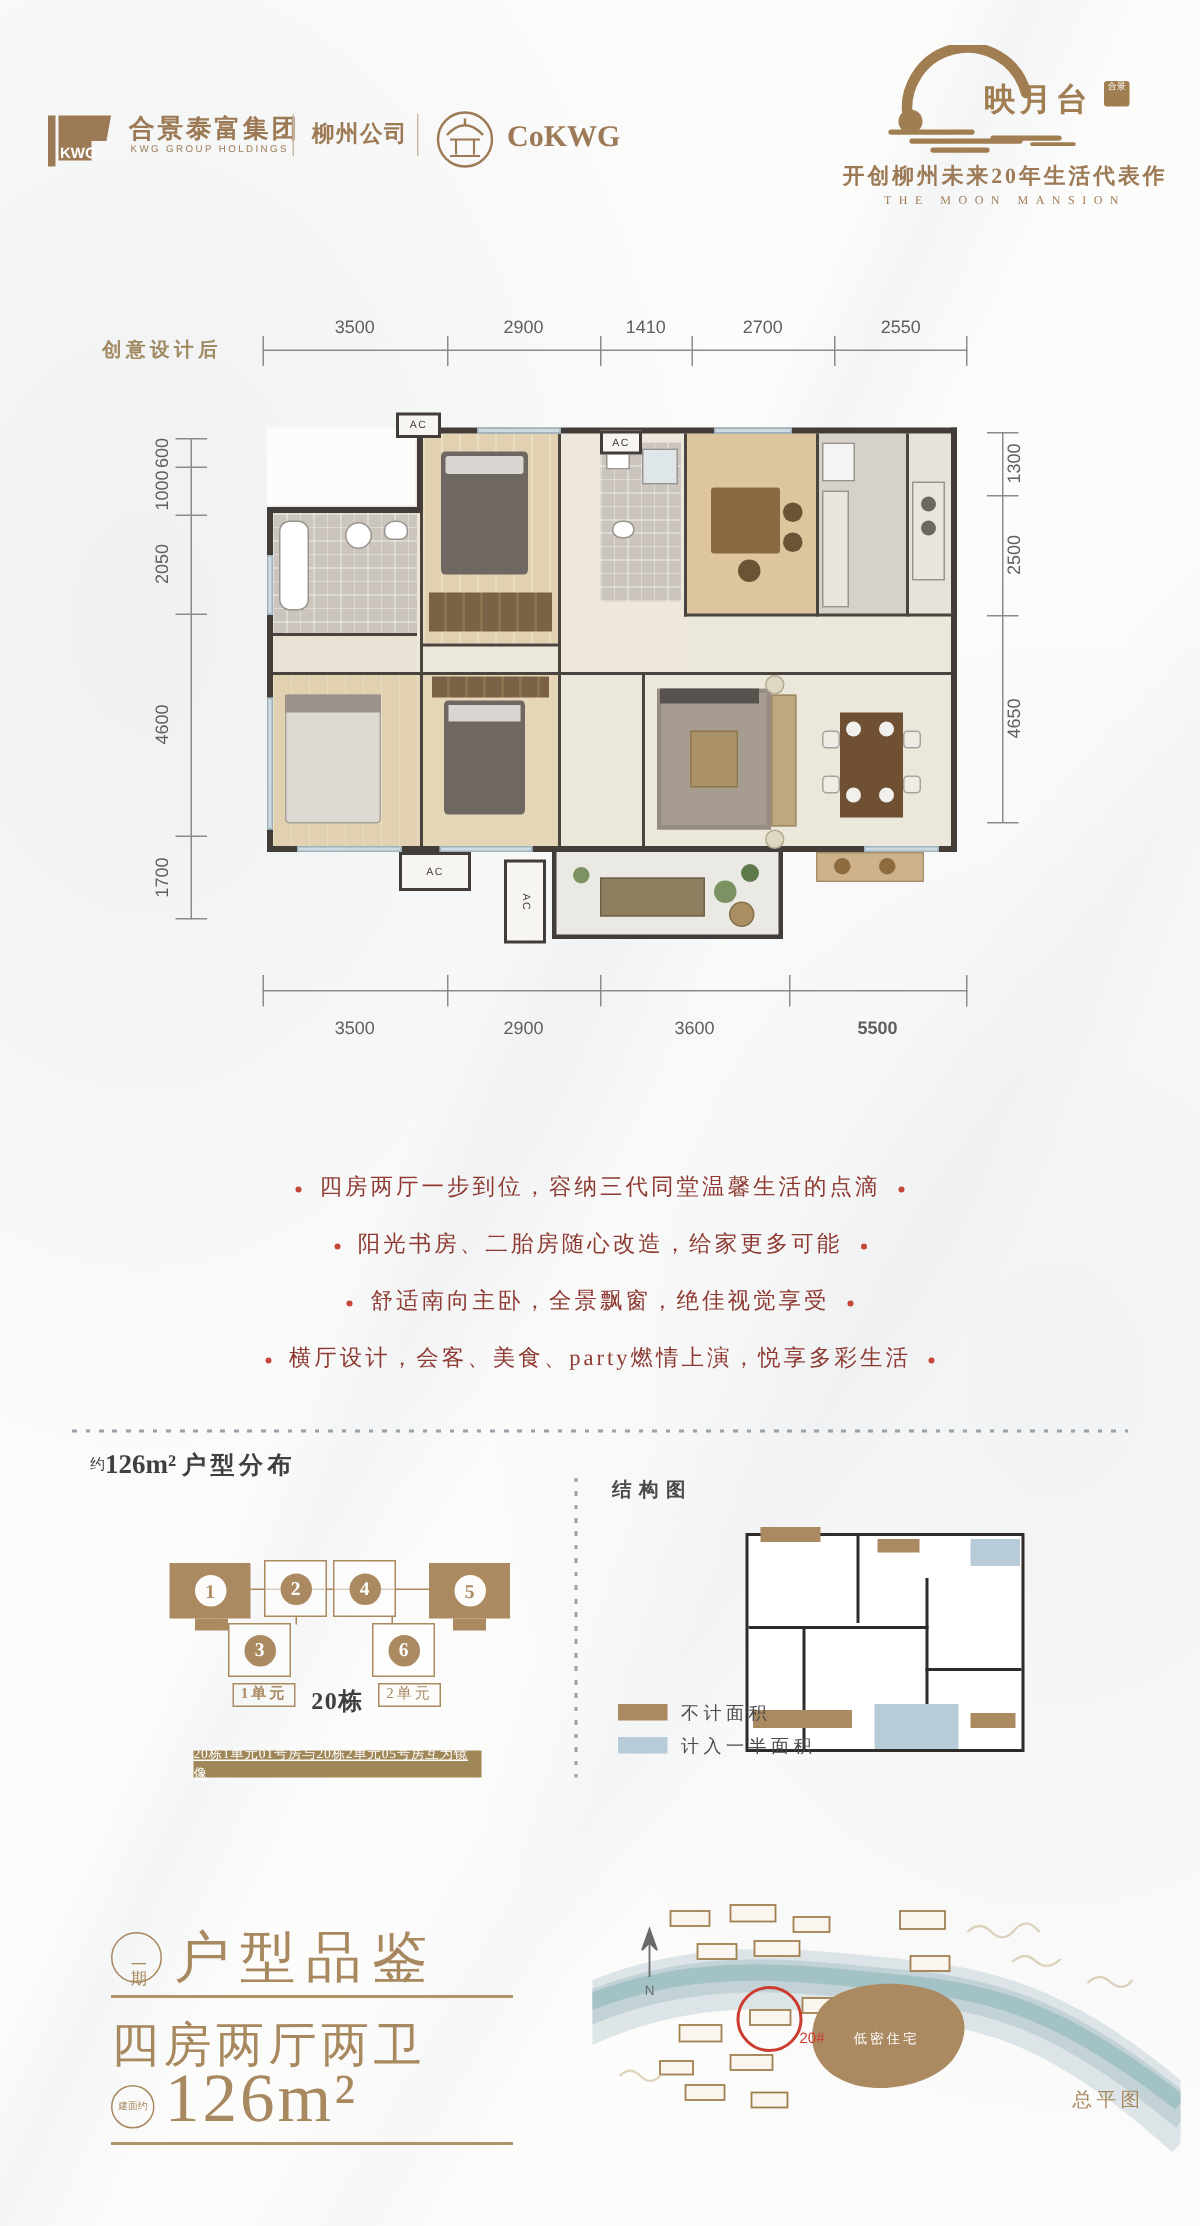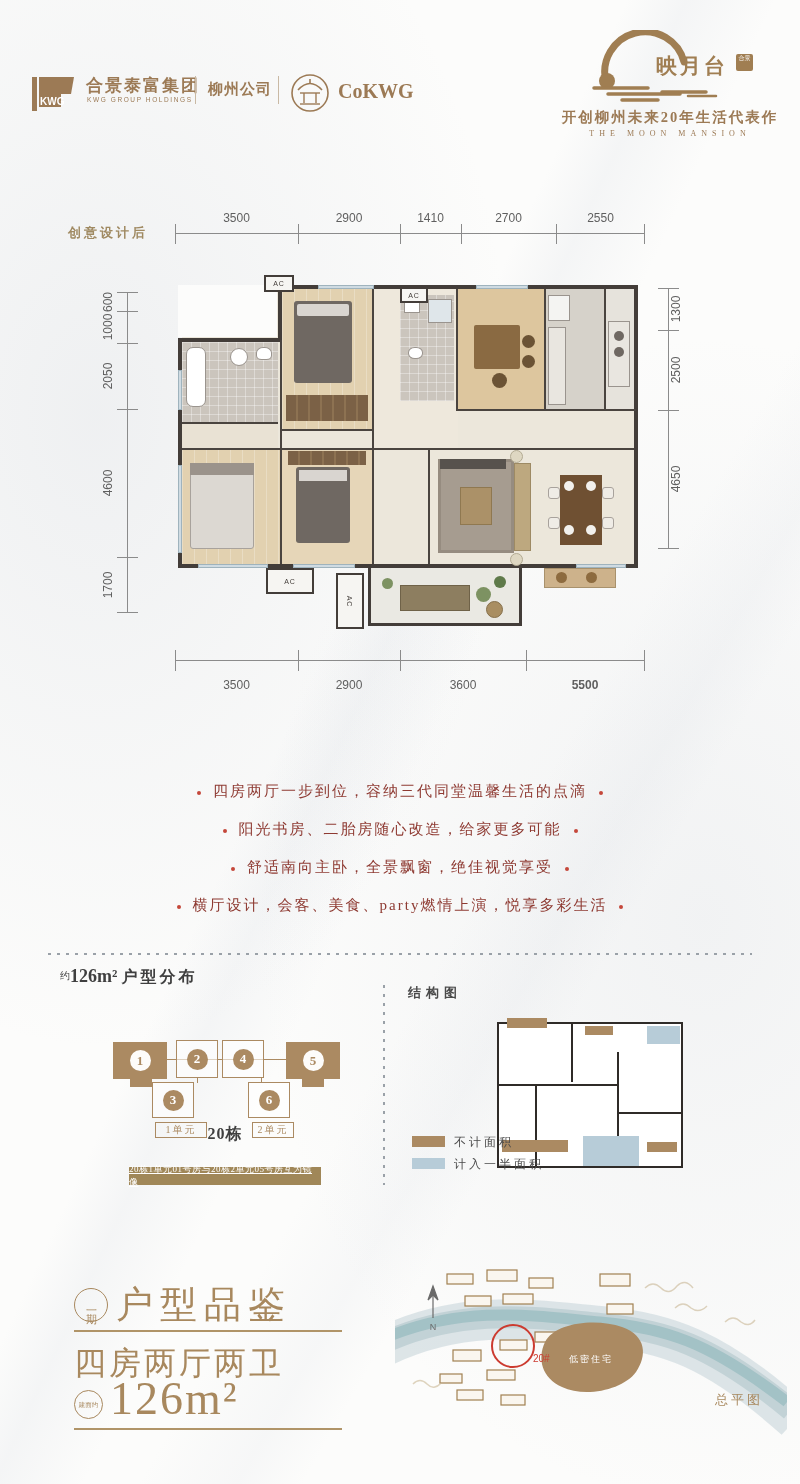--- a/index.html
+++ b/index.html
@@ -298,21 +298,21 @@
     <div class="unit hollow" style="left:222px;top:1040px;width:42px;height:38px;">
         <span class="ucirc">4</span>
       </div>
     <div class="unit filled" style="left:286px;top:1042px;width:54px;height:37px;">
         <span class="ucirc">5</span>
       </div>
     <div class="unit filled" style="left:302px;top:1079px;width:22px;height:8px;"></div>
     <div class="unit hollow" style="left:248px;top:1082px;width:42px;height:36px;">
         <span class="ucirc">6</span>
       </div>
-    <div class="ubox" style="left:155px;top:1122px;width:52px;height:16px;">1单元</div>
+    <div class="ubox" style="left:155px;top:1122px;width:42px;height:16px;font-weight:bold;">1单元</div>
     <div class="abs" style="left:200px;top:1124px;width:50px;text-align:center;font-size:16px;font-weight:bold;color:#3f3f3f;letter-spacing:1px;">20栋</div>
     <div class="ubox" style="left:252px;top:1122px;width:42px;height:16px;">2单元</div>
     <div class="abs" style="left:129px;top:1167px;width:192px;height:18px;background:#a08758;color:#fff;font-size:9px;letter-spacing:0.5px;display:flex;align-items:center;justify-content:center;text-decoration:underline;">20栋1单元01号房与20栋2单元05号房互为镜像</div>
   </div>
 
   <div class="abs" style="left:408px;top:984px;font-size:13px;color:#4a4a4a;letter-spacing:5px;font-weight:bold;">结构图</div>
   <div class="abs" style="left:497px;top:1022px;width:186px;height:146px;background:#ffffff;border:2px solid #2f2b28;box-sizing:border-box;">
     <div class="sw" style="left:72px;top:0;width:2px;height:58px;"></div>
     <div class="sw" style="left:0;top:60px;width:120px;height:2px;"></div>
     <div class="sw" style="left:118px;top:28px;width:2px;height:88px;"></div>

